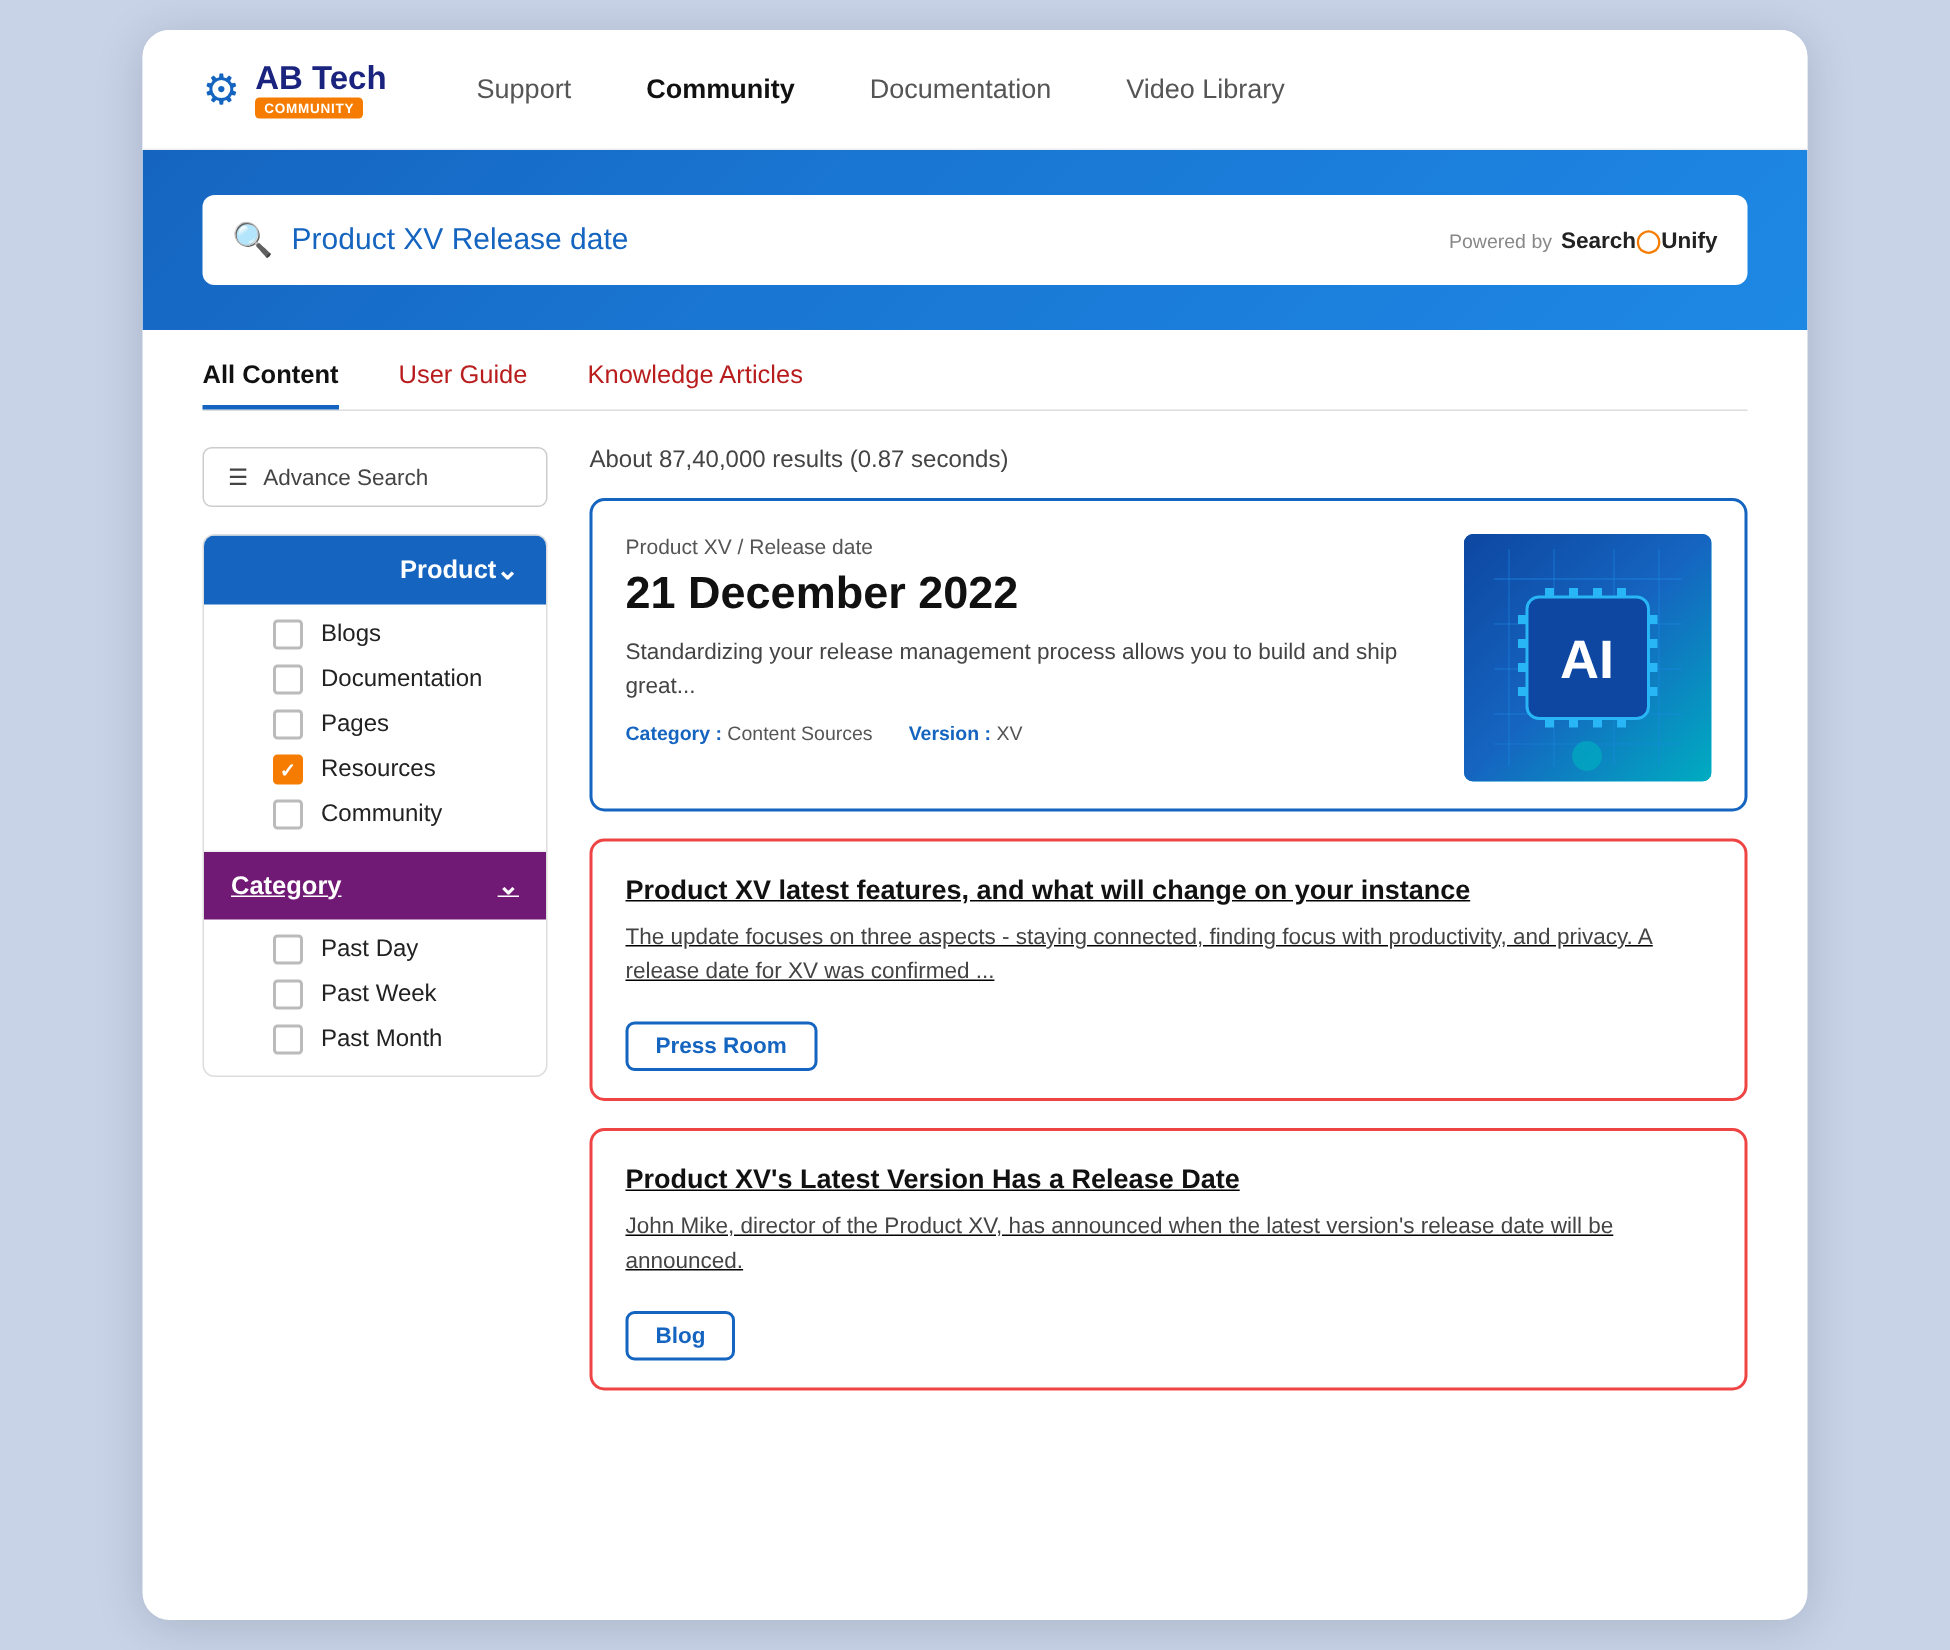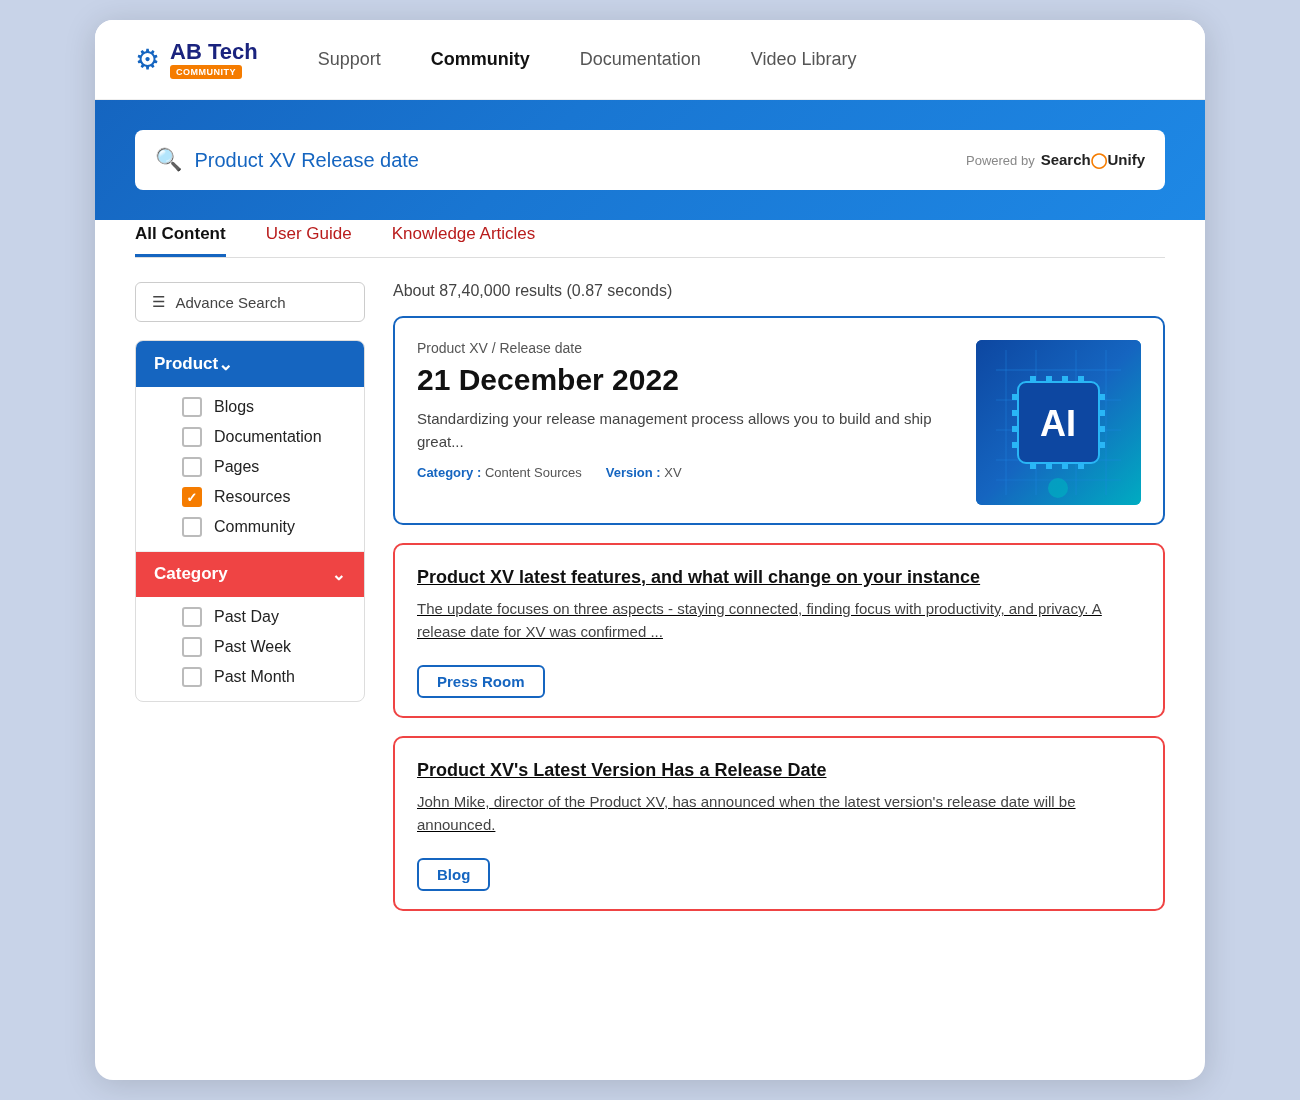--- a/index.html
+++ b/index.html
@@ -124,21 +124,21 @@
       display: flex;
       flex-direction: column;
       padding: 0 40px 40px 40px;
     }
     
     .tabs {
       display: flex;
       gap: 40px;
       border-bottom: 1px solid #ddd;
       margin-bottom: 24px;
-      padding-top: 4px;
+      padding-top: 20px;
     }
     .tab {
       font-size: 17px;
       color: #b91c1c;
       padding-bottom: 10px;
       cursor: pointer;
       border-bottom: 3px solid transparent;
     }
     .tab.active {
       color: #111;
@@ -175,21 +175,21 @@
       margin-bottom: 0;
     }
     .filter-header {
       background: #1565c0;
       color: #fff;
       font-size: 17px;
       font-weight: 600;
       padding: 12px 18px;
       display: flex;
       align-items: center;
-      justify-content: flex-start;
+      justify-content: flex-end;
       cursor: pointer;
     }
     .filter-header .chevron { font-size: 18px; }
     .filter-items {
       padding: 10px 18px 14px 18px;
       display: flex;
       flex-direction: column;
       gap: 10px;
       border-bottom: 1px solid #eee;
     }
@@ -217,30 +217,31 @@
       background: #f57c00;
       border-color: #f57c00;
     }
     .filter-checkbox.checked::after {
       content: '✓';
       color: #fff;
       font-size: 13px;
       font-weight: 700;
     }
     .category-header {
-      background: #ef4444;
+      background: #701a75;
       color: #fff;
       font-size: 17px;
       font-weight: 600;
       padding: 12px 18px;
       display: flex;
-      align-items: flex-start;
+      align-items: center;
       justify-content: space-between;
       cursor: pointer;
       margin-top: 0;
+      text-decoration: underline;
     }
     .category-items {
       padding: 10px 18px 14px 18px;
       display: flex;
       flex-direction: column;
       gap: 10px;
     }
     
     .results-area {
       flex: 1;

